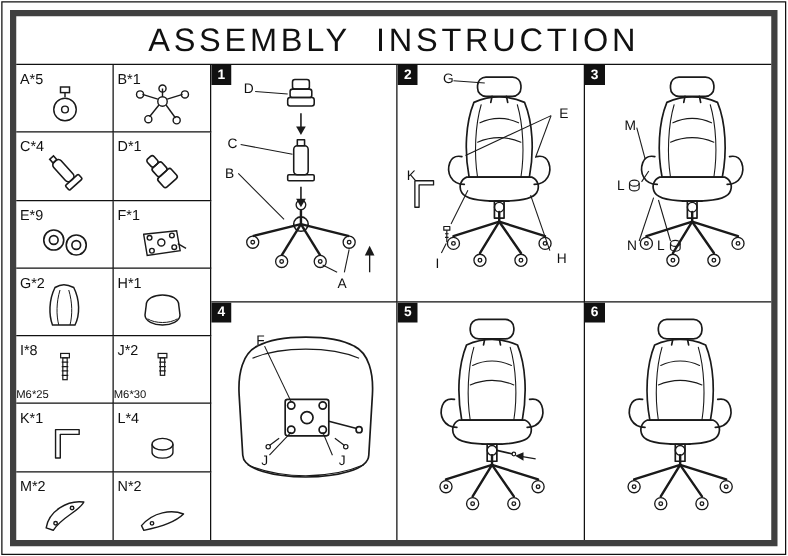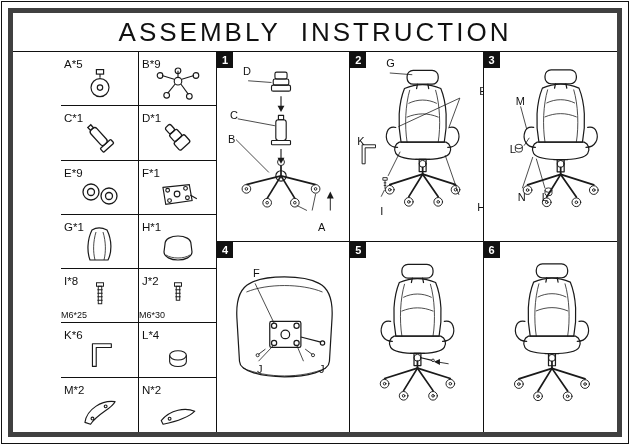--- a/index.html
+++ b/index.html
@@ -3,21 +3,21 @@
 <meta charset="utf-8">
 <style>
   html,body{margin:0;padding:0;width:630px;height:445px;overflow:hidden;background:#fff;
     font-family:"Liberation Sans",sans-serif;color:#111;}
   .sheet{position:absolute;left:1px;top:1px;width:626px;height:441px;border:1px solid #111;}
   .frame{position:absolute;left:6px;top:6px;right:6px;bottom:6px;border:5px solid #404040;
     display:flex;flex-direction:column;}
   .titlebar{height:38px;border-bottom:1px solid #111;display:flex;align-items:center;
     justify-content:center;font-size:26px;letter-spacing:3px;white-space:pre;}
   .content{flex:1;display:flex;min-height:0;}
-  .parts{width:156px;display:grid;grid-template-columns:1fr 1fr;grid-auto-rows:1fr;margin-left:48px;}
+  .parts{width:156px;display:grid;grid-template-columns:1fr 1fr;grid-auto-rows:1fr;}
   .part{border-right:1px solid #111;border-bottom:1px solid #111;position:relative;
     padding:2px 3px;box-sizing:border-box;overflow:hidden;}
   .part:nth-child(n+13){border-bottom:none;}
   .part-label{font-size:11.5px;line-height:12px;}
   .part-icon{position:absolute;left:50%;bottom:4px;transform:translateX(-50%);}
   .part-icon.raised{bottom:13px;}
   .part-spec{position:absolute;bottom:2px;left:0;right:0;font-size:9px;}
   .steps{flex:1;display:grid;grid-template-columns:repeat(3,1fr);grid-template-rows:1fr 1fr;min-width:0;}
   .panel{border-right:1px solid #111;border-bottom:1px solid #111;position:relative;overflow:hidden;}
   .panel:nth-child(3n){border-right:none;}
@@ -99,38 +99,38 @@
           <span class="part-label">A*5</span>
           <svg class="part-icon" width="36" height="34" viewBox="0 0 40 36" fill="none" stroke="#1a1a1a" stroke-width="1.3">
             <rect x="16" y="2" width="8" height="5"></rect>
               <line x1="20" y1="7" x2="20" y2="11"></line>
             <circle cx="20" cy="22" r="10"></circle>
               <circle cx="20" cy="22" r="3"></circle>
           </svg>
         </div>
 
         <div class="part">
-          <span class="part-label">B*9</span>
+          <span class="part-label">B*1</span>
           <svg class="part-icon" width="56" height="34" viewBox="0 0 56 36" fill="none" stroke="#1a1a1a" stroke-width="1.2">
             <circle cx="28" cy="15" r="4"></circle>
             <line x1="28" y1="11" x2="28" y2="4"></line>
               <line x1="24" y1="13" x2="11" y2="9"></line>
             <line x1="25" y1="18" x2="17" y2="28"></line>
               <line x1="31" y1="18" x2="39" y2="29"></line>
             <line x1="32" y1="13" x2="45" y2="9"></line>
             <circle cx="28" cy="4" r="3"></circle>
               <circle cx="9" cy="9" r="3"></circle>
               <circle cx="16" cy="30" r="3"></circle>
             <circle cx="40" cy="31" r="3"></circle>
               <circle cx="47" cy="9" r="3"></circle>
           </svg>
         </div>
 
         <div class="part">
-          <span class="part-label">C*1</span>
+          <span class="part-label">C*4</span>
           <svg class="part-icon" width="40" height="36" viewBox="0 0 40 36" fill="none" stroke="#1a1a1a" stroke-width="1.3">
             <g transform="rotate(-42 20 18)">
               <rect x="18" y="2" width="4" height="4"></rect>
               <rect x="16" y="6" width="8" height="20" rx="3"></rect>
               <rect x="13" y="26" width="14" height="5" rx="1"></rect>
             </g>
           </svg>
         </div>
 
         <div class="part">
@@ -161,21 +161,21 @@
             <circle cx="11" cy="13" r="2"></circle>
               <circle cx="30" cy="11" r="2"></circle>
             <circle cx="13" cy="24" r="2"></circle>
               <circle cx="32" cy="21" r="2"></circle>
             <circle cx="21" cy="17" r="3"></circle>
             <line x1="35" y1="18" x2="42" y2="22"></line>
           </svg>
         </div>
 
         <div class="part">
-          <span class="part-label">G*1</span>
+          <span class="part-label">G*2</span>
           <svg class="part-icon" width="40" height="38" viewBox="0 0 40 38" fill="none" stroke="#1a1a1a" stroke-width="1.2">
             <path d="M12 4 C7 14 7 26 10 34 L28 34 C32 26 32 14 27 4 C21 1 17 1 12 4 Z"></path>
             <path d="M16 6 C13 16 13 26 15 34" stroke-width="0.8"></path>
             <path d="M23 6 C26 16 26 26 24 34" stroke-width="0.8"></path>
           </svg>
         </div>
 
         <div class="part">
           <span class="part-label">H*1</span>
           <svg class="part-icon" width="40" height="32" viewBox="0 0 40 32" fill="none" stroke="#1a1a1a" stroke-width="1.2">
@@ -203,21 +203,21 @@
             <rect x="6" y="2" width="8" height="4"></rect>
             <rect x="8" y="6" width="4" height="16"></rect>
             <line x1="7" y1="10" x2="13" y2="10"></line>
               <line x1="7" y1="14" x2="13" y2="14"></line>
             <line x1="7" y1="18" x2="13" y2="18"></line>
           </svg>
           <span class="part-spec">M6*30</span>
         </div>
 
         <div class="part">
-          <span class="part-label">K*6</span>
+          <span class="part-label">K*1</span>
           <svg class="part-icon" width="34" height="34" viewBox="0 0 36 36" fill="none" stroke="#1a1a1a" stroke-width="1.2" stroke-linejoin="round">
             <path d="M10 5 v24 h4 v-20 h16 v-4 z"></path>
           </svg>
         </div>
 
         <div class="part">
           <span class="part-label">L*4</span>
           <svg class="part-icon" width="30" height="26" viewBox="0 0 32 28" fill="none" stroke="#1a1a1a" stroke-width="1.2">
             <ellipse cx="16" cy="9" rx="9" ry="5"></ellipse>
             <path d="M7 9 v7 c0 3 4 5 9 5 s9 -2 9 -5 v-7"></path>

